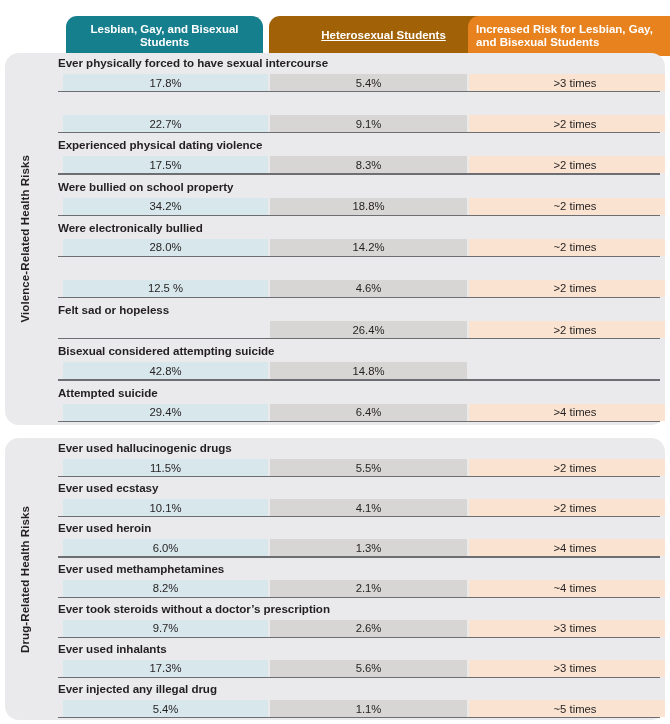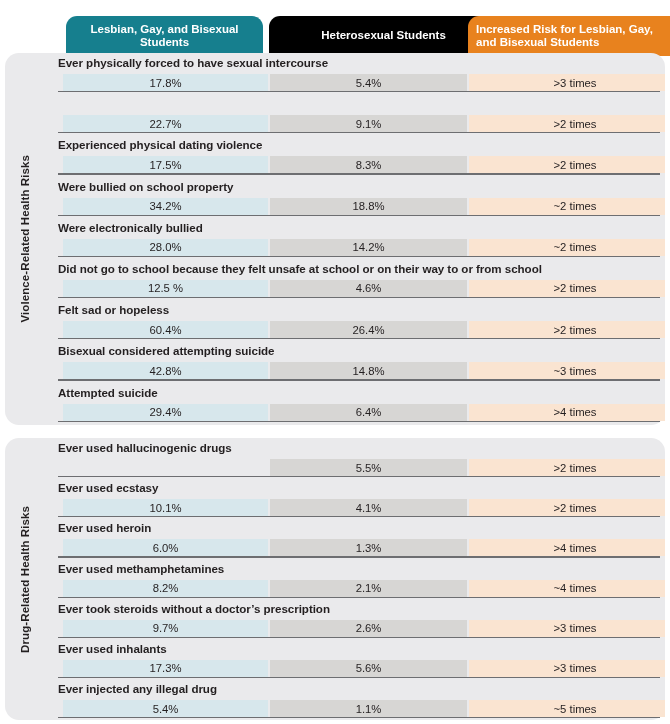--- a/index.html
+++ b/index.html
@@ -33,21 +33,21 @@
     font-size: 11.5px;
     line-height: 13.5px;
     display: flex;
     align-items: center;
     justify-content: center;
     text-align: center;
     box-sizing: border-box;
     padding: 0 6px;
   }
   #hdr-lgb   { left: 66px;  width: 197px; background: #167f8e; }
-  #hdr-het   { left: 269px; width: 229px; background: #000000; }
+  #hdr-het   { left: 269px; width: 229px; background: #a16207; text-decoration: underline; }
   #hdr-risk  { left: 468px; width: 214px; background: #e8821e;
                padding: 0 8px; justify-content: flex-start; text-align: left; }
 
   
   .section {
     position: absolute;
     left: 5px;
     width: 660px;
     background: #eaeaec;
     border-radius: 14px;
@@ -191,43 +191,40 @@
       <div class="risk-row">
         <div class="row-title">Were electronically bullied</div>
         <div class="bars">
           <div class="bar bar-lgb">28.0%</div>
           <div class="bar bar-het">14.2%</div>
           <div class="bar bar-risk">~2 times</div>
         </div>
         <div class="row-rule"></div>
       </div>
       <div class="risk-row">
-        <div class="row-title">Did not go to school because they felt unsafe at school or on their way to or from school</div>
         <div class="bars">
           <div class="bar bar-lgb">12.5 %</div>
           <div class="bar bar-het">4.6%</div>
           <div class="bar bar-risk">&gt;2 times</div>
         </div>
         <div class="row-rule"></div>
       </div>
       <div class="risk-row">
         <div class="row-title">Felt sad or hopeless</div>
         <div class="bars">
-          <div class="bar bar-lgb">60.4%</div>
           <div class="bar bar-het">26.4%</div>
           <div class="bar bar-risk">&gt;2 times</div>
         </div>
         <div class="row-rule"></div>
       </div>
       <div class="risk-row">
         <div class="row-title">Bisexual considered attempting suicide</div>
         <div class="bars">
           <div class="bar bar-lgb">42.8%</div>
           <div class="bar bar-het">14.8%</div>
-          <div class="bar bar-risk">~3 times</div>
         </div>
         <div class="row-rule"></div>
       </div>
       <div class="risk-row">
         <div class="row-title">Attempted suicide</div>
         <div class="bars">
           <div class="bar bar-lgb">29.4%</div>
           <div class="bar bar-het">6.4%</div>
           <div class="bar bar-risk">&gt;4 times</div>
         </div>
@@ -237,20 +234,21 @@
 </div>
 
 <div class="section" id="section-drug">
   <div class="section-label">
     <span>Drug-Related Health Risks</span>
   </div>
   <div class="rows" id="rows-drug">
       <div class="risk-row">
         <div class="row-title">Ever used hallucinogenic drugs</div>
         <div class="bars">
+          <div class="bar bar-lgb">11.5%</div>
           <div class="bar bar-het">5.5%</div>
           <div class="bar bar-risk">&gt;2 times</div>
         </div>
         <div class="row-rule"></div>
       </div>
       <div class="risk-row">
         <div class="row-title">Ever used ecstasy</div>
         <div class="bars">
           <div class="bar bar-lgb">10.1%</div>
           <div class="bar bar-het">4.1%</div>

